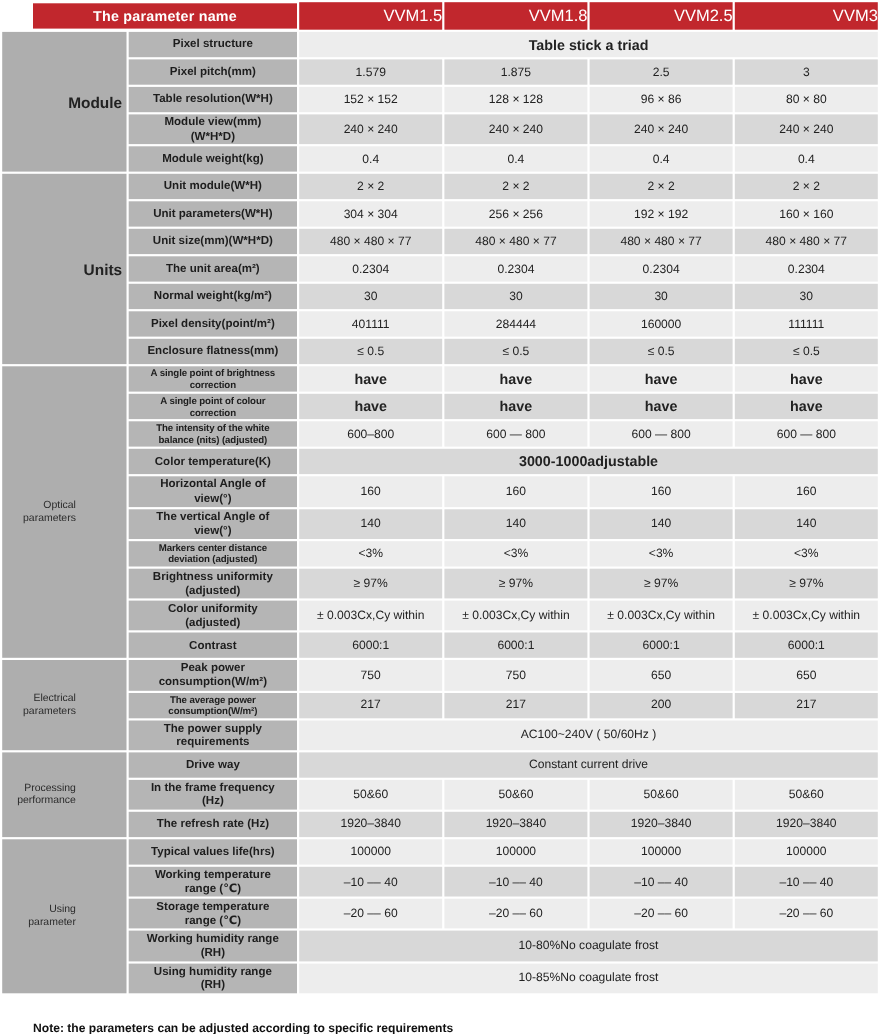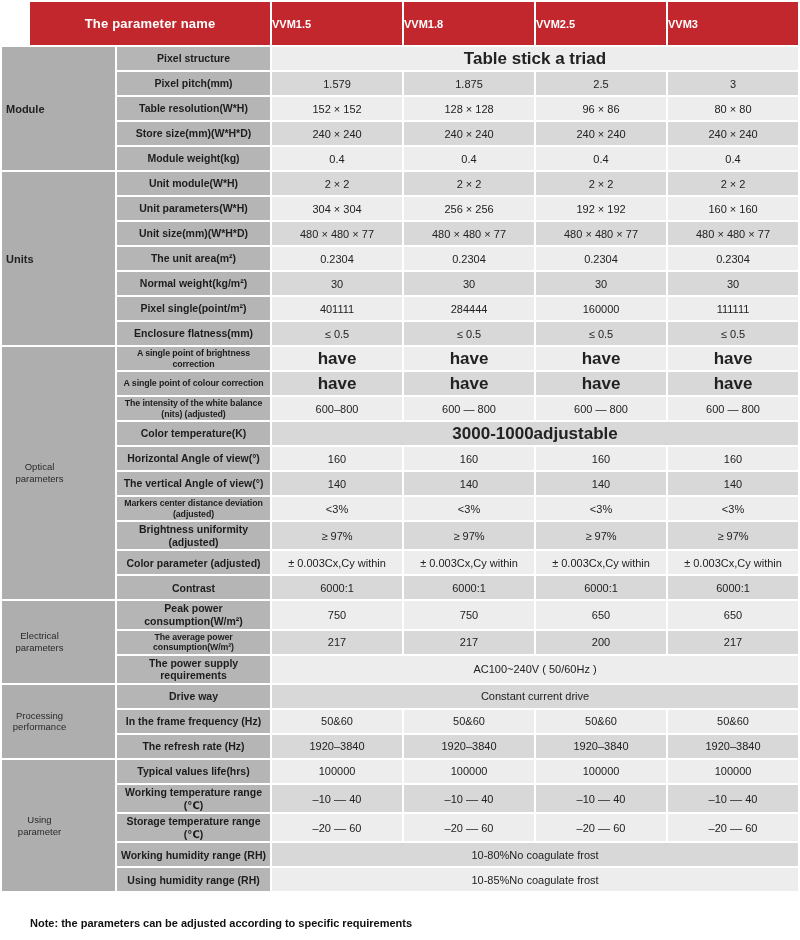--- a/index.html
+++ b/index.html
@@ -19,52 +19,52 @@
   table.spec{
     border-collapse:separate;border-spacing:2px;
     width:800px;table-layout:fixed;
   }
   col.c-group{width:113px;}
   col.c-label{width:153px;}
   col.c-val{width:130px;}
   thead th{height:25px;padding:0;vertical-align:middle;}
   th.param-th{background:#ffffff;}
   .red-box{
-    background:var(--red,#c1272d);height:43px;margin-left:28px;
+    background:var(--red,#c1272d);height:23px;margin-left:28px;
     display:flex;align-items:center;justify-content:center;
     color:#fff;font-weight:bold;font-size:13px;letter-spacing:.2px;
   }
   th.model-th{
-    background:var(--red,#c1272d);color:#ffffff;font-weight:bold;
-    font-size:11px;text-align:left;
+    background:var(--red,#c1272d);color:#ffffff;font-weight:normal;
+    font-size:15px;text-align:right;
   }
   td{height:23px;vertical-align:middle;}
   td.group-cell{
     background:var(--group-gray,#aeaeae);
-    font-weight:bold;font-size:11px;text-align:left;color:#222;
+    font-weight:bold;font-size:14px;text-align:right;color:#222;
     padding:0 4px;
   }
   td.group-cell.group-small{
     font-weight:normal;font-size:9.5px;line-height:1.25;
-    text-align:center;padding:0 46px 0 8px;color:#2a2a2a;
+    text-align:right;padding:0 46px 0 8px;color:#2a2a2a;
   }
   td.label-cell{
     background:var(--label-gray,#b5b5b5);
     font-weight:bold;font-size:10.5px;text-align:center;color:#1d1d1d;
-    padding:1px 0;line-height:1.2;
+    padding:1px 16px;line-height:1.2;
   }
   td.label-cell.label-small{
     font-size:8.8px;letter-spacing:-0.1px;line-height:1.2;font-weight:bold;
   }
   td.value-cell{
     text-align:center;font-size:11px;color:#222;padding:1px 2px;
   }
   tr.row-light td.value-cell{background:var(--row-light,#ededed);}
   tr.row-dark  td.value-cell{background:var(--row-dark,#d8d8d8);}
-  td.value-cell.v-bold{font-weight:bold;font-size:17px;}
+  td.value-cell.v-bold{font-weight:bold;font-size:13px;}
   .note{
     margin:24px 12px 0 30px;font-weight:bold;font-size:11px;color:#111;
   }
 </style>
 </head>
 <body>
 
 <table class="spec">
   <colgroup>
     <col class="c-group">
@@ -99,21 +99,21 @@
         <td class="value-cell">3</td>
       </tr>
       <tr class="row-light">
         <td class="label-cell">Table resolution(W*H)</td>
         <td class="value-cell">152 × 152</td>
         <td class="value-cell">128 × 128</td>
         <td class="value-cell">96 × 86</td>
         <td class="value-cell">80 × 80</td>
       </tr>
       <tr class="row-dark">
-        <td class="label-cell">Store size(mm)(W*H*D)</td>
+        <td class="label-cell">Module view(mm)(W*H*D)</td>
         <td class="value-cell">240 × 240</td>
         <td class="value-cell">240 × 240</td>
         <td class="value-cell">240 × 240</td>
         <td class="value-cell">240 × 240</td>
       </tr>
       <tr class="row-light">
         <td class="label-cell">Module weight(kg)</td>
         <td class="value-cell">0.4</td>
         <td class="value-cell">0.4</td>
         <td class="value-cell">0.4</td>
@@ -149,21 +149,21 @@
         <td class="value-cell">0.2304</td>
       </tr>
       <tr class="row-dark">
         <td class="label-cell">Normal weight(kg/m²)</td>
         <td class="value-cell">30</td>
         <td class="value-cell">30</td>
         <td class="value-cell">30</td>
         <td class="value-cell">30</td>
       </tr>
       <tr class="row-light">
-        <td class="label-cell">Pixel single(point/m²)</td>
+        <td class="label-cell">Pixel density(point/m²)</td>
         <td class="value-cell">401111</td>
         <td class="value-cell">284444</td>
         <td class="value-cell">160000</td>
         <td class="value-cell">111111</td>
       </tr>
       <tr class="row-dark">
         <td class="label-cell">Enclosure flatness(mm)</td>
         <td class="value-cell">≤ 0.5</td>
         <td class="value-cell">≤ 0.5</td>
         <td class="value-cell">≤ 0.5</td>
@@ -217,21 +217,21 @@
         <td class="value-cell">&lt;3%</td>
       </tr>
       <tr class="row-dark">
         <td class="label-cell">Brightness uniformity (adjusted)</td>
         <td class="value-cell">≥ 97%</td>
         <td class="value-cell">≥ 97%</td>
         <td class="value-cell">≥ 97%</td>
         <td class="value-cell">≥ 97%</td>
       </tr>
       <tr class="row-light">
-        <td class="label-cell">Color parameter (adjusted)</td>
+        <td class="label-cell">Color uniformity (adjusted)</td>
         <td class="value-cell">± 0.003Cx,Cy within</td>
         <td class="value-cell">± 0.003Cx,Cy within</td>
         <td class="value-cell">± 0.003Cx,Cy within</td>
         <td class="value-cell">± 0.003Cx,Cy within</td>
       </tr>
       <tr class="row-dark">
         <td class="label-cell">Contrast</td>
         <td class="value-cell">6000:1</td>
         <td class="value-cell">6000:1</td>
         <td class="value-cell">6000:1</td>

